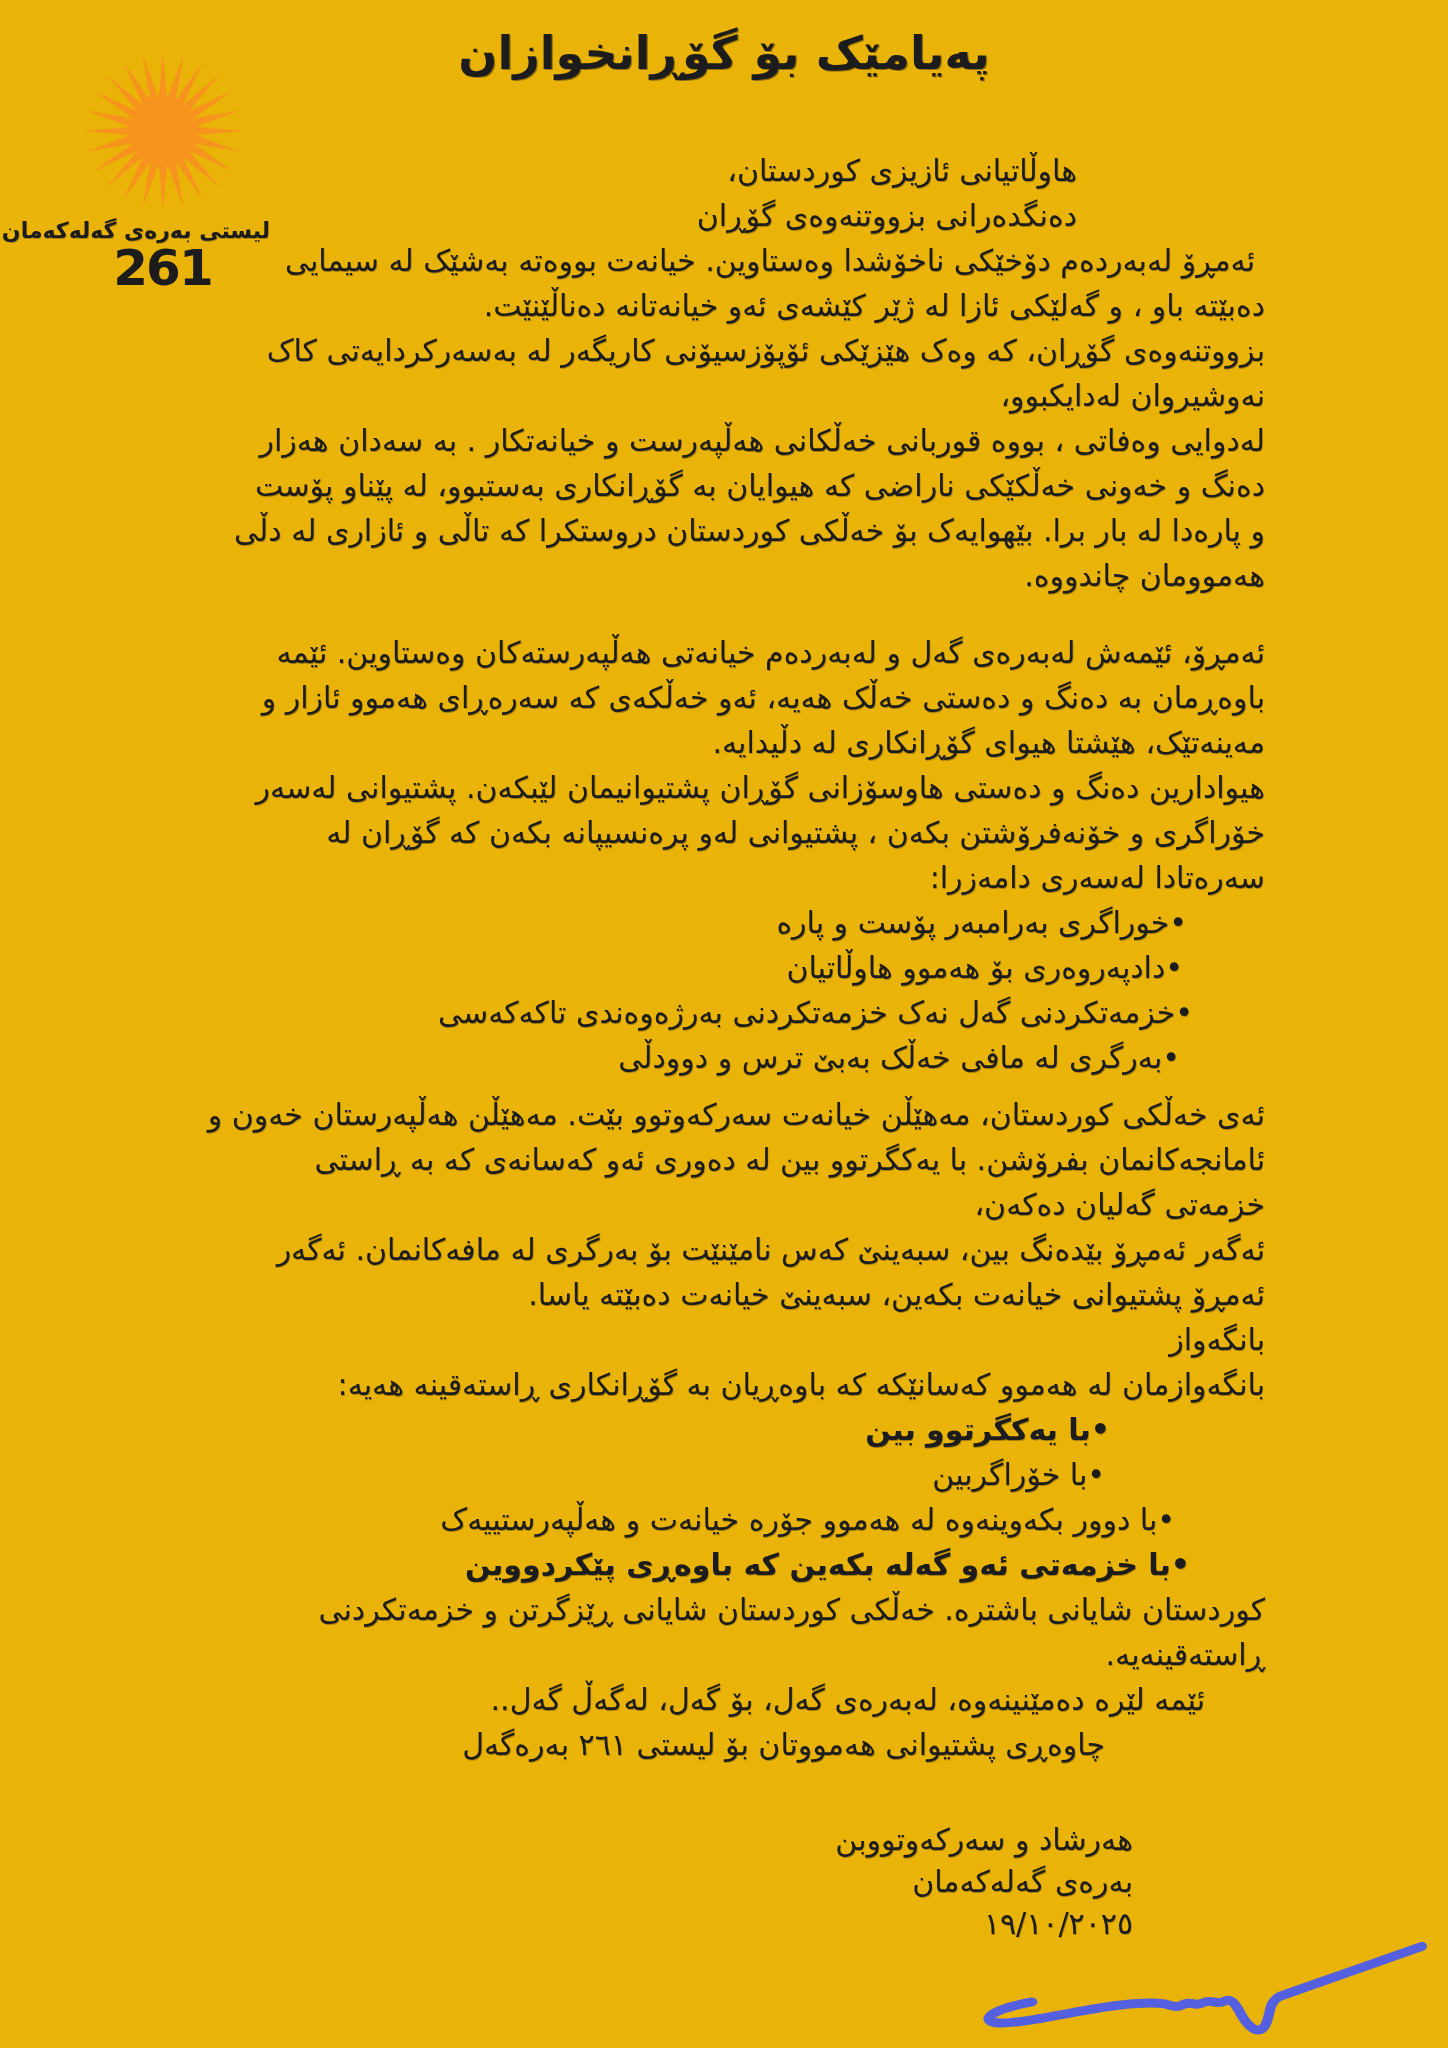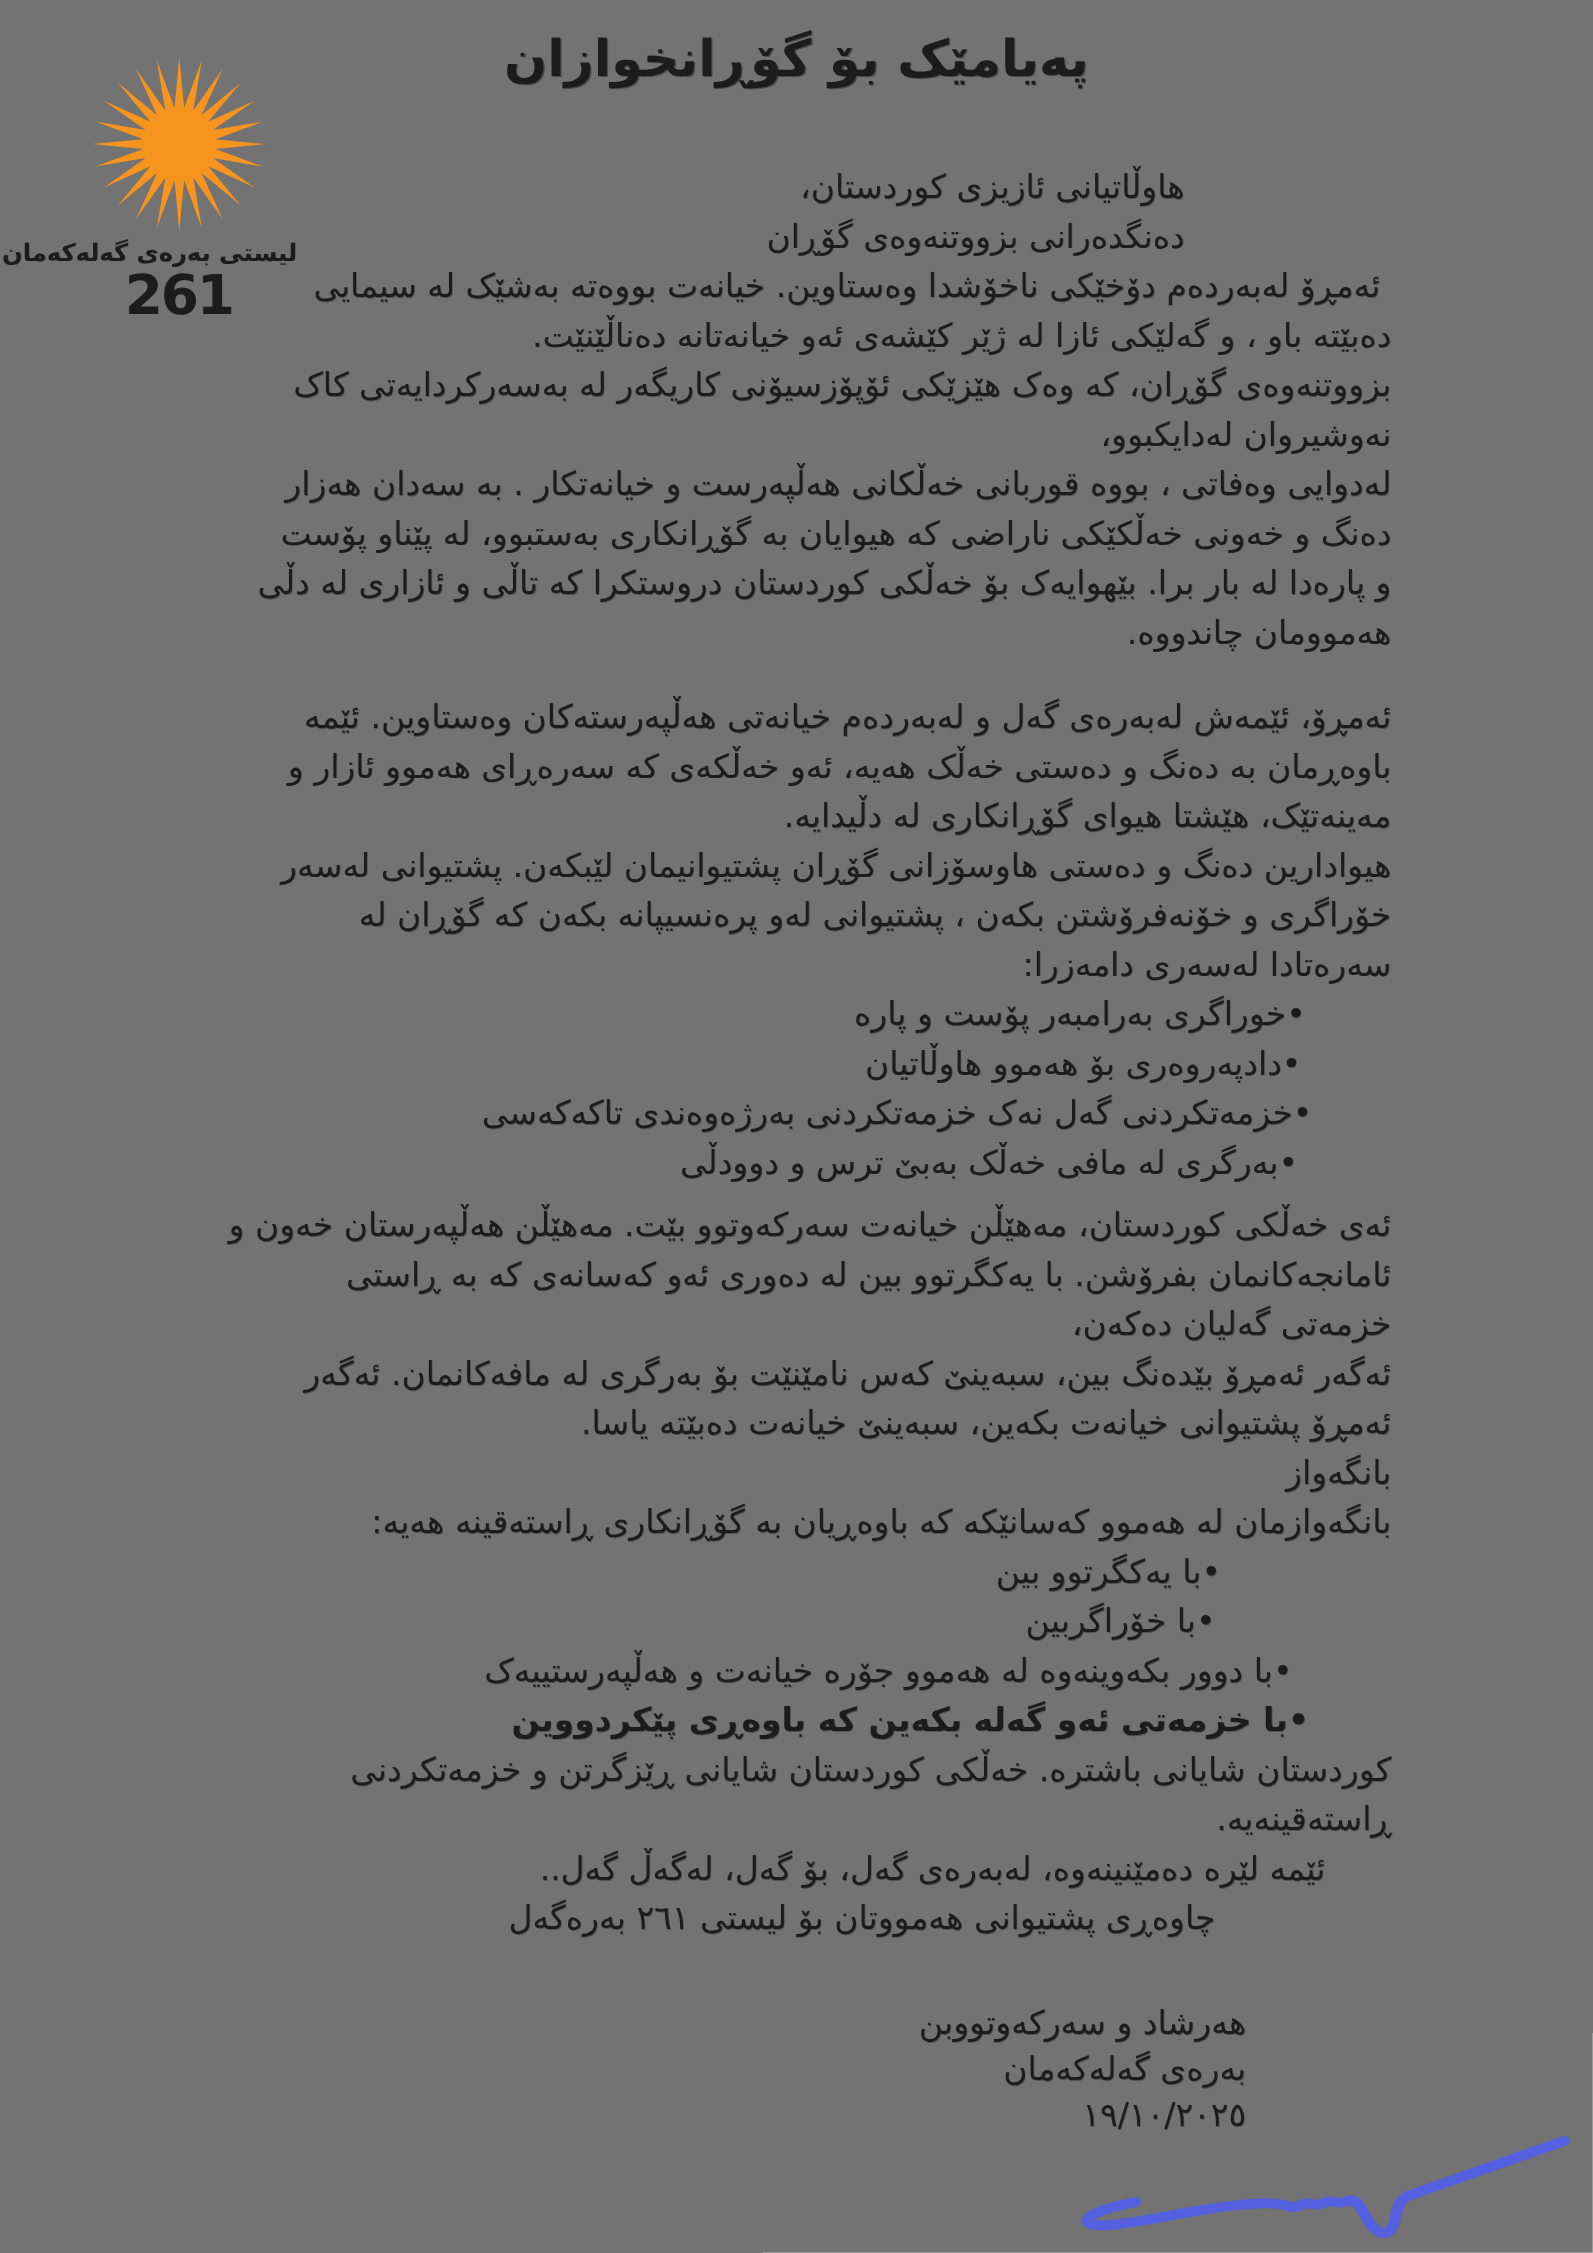--- a/index.html
+++ b/index.html
@@ -1,19 +1,19 @@
 <!DOCTYPE html>
 <html lang="ckb" dir="rtl"><head>
 <meta charset="utf-8">
 <style>
   html,body{margin:0;padding:0;background:#e8e8e8;}
   .page{
     position:relative;
     width:1448px;height:2048px;
-    background:#737373;
+    background:#eab308;
     overflow:hidden;
     font-family:"DejaVu Sans",sans-serif;
     color:#1c1c1c;
     direction:rtl;
   }
   .title{
     position:absolute;top:26px;left:0;right:0;
     margin:0;text-align:center;
     font-size:46px;font-weight:bold;
     text-shadow:1.2px 1.2px 0.6px rgba(0,0,0,0.35);
@@ -87,21 +87,21 @@
       <div class="line" style="padding-left: 0px; padding-right: 82px;">•دادپەروەری بۆ هەموو هاوڵاتیان</div>
       <div class="line" style="padding-left: 0px; padding-right: 72px;">•خزمەتکردنی گەل نەک خزمەتکردنی بەرژەوەندی تاکەکەسی</div>
       <div class="line" style="padding-left: 0px; padding-right: 85px;">•بەرگری لە مافی خەڵک بەبێ ترس و دوودڵی</div>
       <div class="line" style="margin-top: 12px;">ئەی خەڵکی کوردستان، مەهێڵن خیانەت سەرکەوتوو بێت. مەهێڵن هەڵپەرستان خەون و</div>
       <div class="line">ئامانجەکانمان بفرۆشن. با یەکگرتوو بین لە دەوری ئەو کەسانەی کە بە ڕاستی</div>
       <div class="line">خزمەتی گەلیان دەکەن،</div>
       <div class="line">ئەگەر ئەمڕۆ بێدەنگ بین، سبەینێ کەس نامێنێت بۆ بەرگری لە مافەکانمان. ئەگەر</div>
       <div class="line">ئەمڕۆ پشتیوانی خیانەت  بکەین، سبەینێ خیانەت دەبێتە یاسا.</div>
       <div class="line">بانگەواز</div>
       <div class="line">بانگەوازمان لە هەموو کەسانێکە کە باوەڕیان بە گۆڕانکاری ڕاستەقینە هەیە:</div>
-      <div class="line" style="padding-left: 0px; padding-right: 155px;">•با یەکگرتوو بین</div>
+      <div class="line" style="padding-left: 0px; padding-right: 155px; font-weight: bold;">•با یەکگرتوو بین</div>
       <div class="line" style="padding-left: 0px; padding-right: 160px;">•با خۆراگربین</div>
       <div class="line" style="padding-left: 0px; padding-right: 90px;">•با دوور بکەوینەوە لە هەموو جۆرە خیانەت و هەڵپەرستییەک</div>
       <div class="line" style="padding-left: 0px; padding-right: 75px; font-weight: bold;">•با خزمەتی ئەو گەلە بکەین کە باوەڕی پێکردووین</div>
       <div class="line">کوردستان شایانی باشترە. خەڵکی کوردستان شایانی ڕێزگرتن و خزمەتکردنی</div>
       <div class="line">ڕاستەقینەیە.</div>
       <div class="line" style="padding-left: 0px; padding-right: 60px;">ئێمە لێرە دەمێنینەوە، لەبەرەی گەل، بۆ گەل، لەگەڵ گەل..</div>
       <div class="line" style="padding-left: 0px; padding-right: 160px;">چاوەڕی پشتیوانی هەمووتان بۆ لیستی ٢٦١ بەرەگەل</div>
       <div class="signature-block" id="sigBlock" style="padding-right: 132px;">
       <div class="sig-line">هەرشاد و سەرکەوتووبن</div>
       <div class="sig-line">بەرەی گەلەکەمان</div>

